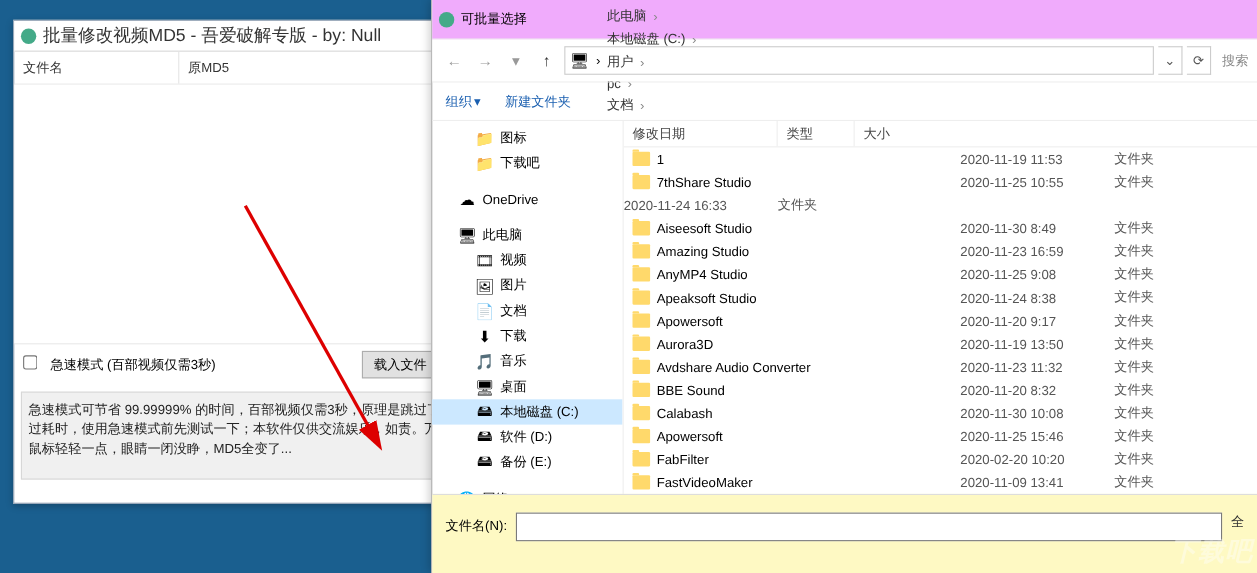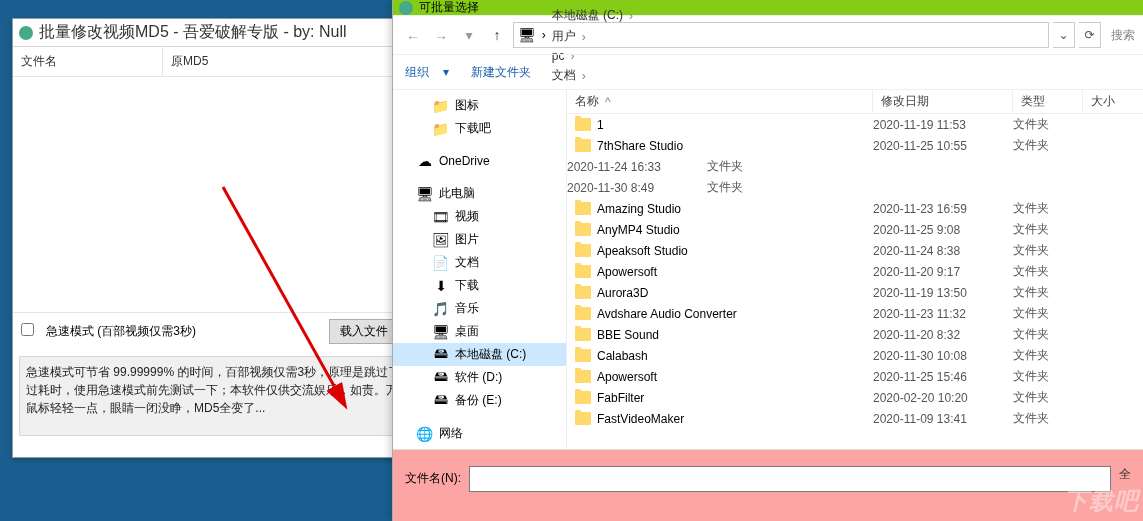--- a/index.html
+++ b/index.html
@@ -17,34 +17,34 @@
 .bgapp .bottombar label { display: flex; align-items: flex-start; gap: 12px; flex: 1; }
 .bgapp .bottombar input[type=checkbox] { width: 13px; height: 13px; }
 .bgapp .btn { border: 1px solid #adadad; background: #e1e1e1; padding: 3px 10px; font-size: 12px; cursor: pointer; }
 .bgapp .footer { margin: 6px; padding: 6px; height: 80px; background: #f0f0f0; border: 1px solid #d7d7d7; font-size: 12px; color: #222; line-height: 1.5; }
 
 
 .arrow { position: absolute; left: 200px; top: 100px; width: 170px; height: 260px; pointer-events: none; }
 
 
 .picker { position: absolute; left: 392px; top: 0; width: 751px; height: 521px; background: #fff; border-left: 1px solid #aaa; box-shadow: -2px 0 8px rgba(0,0,0,0.2); display: flex; flex-direction: column; }
-.picker .titlebar { height: 16px; display: flex; align-items: center; padding: 0 6px; font-size: 12px; background: #84cc16; border-bottom: 1px solid #eee; }
+.picker .titlebar { height: 36px; display: flex; align-items: center; padding: 0 6px; font-size: 12px; background: #f0abfc; border-bottom: 1px solid #eee; }
 .picker .titlebar .ico { width: 14px; height: 14px; border-radius: 50%; background: #4a8; margin-right: 6px; }
 .picker .addrbar { height: 38px; display: flex; align-items: center; padding: 0 8px; gap: 4px; background: #fff; }
 .picker .navbtn { width: 24px; height: 24px; display: flex; align-items: center; justify-content: center; color: #999; font-size: 14px; cursor: pointer; }
 .picker .navbtn.enabled { color: #333; }
 .picker .crumbwrap { flex: 1; height: 26px; border: 1px solid #ccc; display: flex; align-items: center; padding: 0 4px; font-size: 12px; gap: 2px; }
 .picker .crumb { display: flex; align-items: center; gap: 2px; }
 .picker .crumb .sep { color: #888; }
 .picker .crumb .txt { color: #333; padding: 2px 4px; cursor: pointer; }
 .picker .crumbico { font-size: 14px; margin-right: 4px; }
 .picker .addrctl { width: 22px; height: 26px; border: 1px solid #ccc; border-left: none; display: flex; align-items: center; justify-content: center; font-size: 12px; color: #555; cursor: pointer; }
 .picker .searchbox { margin-left: 6px; font-size: 12px; color: #888; }
 .picker .toolbar { height: 36px; border-top: 1px solid #eee; border-bottom: 1px solid #eee; display: flex; align-items: center; padding: 0 12px; gap: 22px; font-size: 12px; color: #1a5fb0; }
-.picker .toolbar span { cursor: pointer; display: inline-flex; align-items: center; gap: 14px; }
+.picker .toolbar span { cursor: pointer; display: inline-flex; align-items: center; gap: 2px; }
 .picker .body { flex: 1; display: flex; overflow: hidden; }
 .picker .sidebar { width: 174px; border-right: 1px solid #eee; padding: 4px 0; font-size: 12px; overflow-y: auto; }
 .picker .sideitem { display: flex; align-items: center; padding: 3px 8px 3px 24px; gap: 6px; cursor: pointer; }
 .picker .sideitem.sel { background: #cce8ff; }
 .picker .sideitem .ic { width: 16px; height: 16px; display: inline-flex; align-items: center; justify-content: center; font-size: 14px; }
 .picker .sideitem.sub { padding-left: 40px; }
 .picker .sidegap { height: 10px; }
 .picker .filepane { flex: 1; display: flex; flex-direction: column; overflow: hidden; }
 .picker .fhdr { height: 24px; display: flex; font-size: 12px; color: #444; border-bottom: 1px solid #eee; }
 .picker .fhdr div { padding: 4px 8px; border-right: 1px solid #eee; display: flex; align-items: center; }
@@ -53,21 +53,21 @@
 .picker .fhdr .ct { width: 70px; }
 .picker .fhdr .cs { width: 60px; border-right: none; }
 .picker .files { flex: 1; overflow-y: auto; font-size: 12px; }
 .picker .frow { display: flex; align-items: center; padding: 2px 0; cursor: pointer; }
 .picker .frow .cn { flex: 1; display: flex; align-items: center; gap: 6px; padding-left: 8px; }
 .picker .frow .cd { width: 140px; color: #555; }
 .picker .frow .ct { width: 70px; color: #555; }
 .picker .frow .cs { width: 60px; }
 .picker .folic { width: 16px; height: 13px; background: #ffd96b; border-radius: 1px; position: relative; }
 .picker .folic::before { content: ""; position: absolute; top: -2px; left: 0; width: 6px; height: 2px; background: #ffd96b; border-radius: 1px 1px 0 0; }
-.picker .footerbar { height: 72px; border-top: 1px solid #ddd; background: #fca5a5; display: flex; align-items: flex-start; padding: 16px 12px 0 12px; gap: 8px; font-size: 12px; }
+.picker .footerbar { height: 72px; border-top: 1px solid #ddd; background: #fef9c3; display: flex; align-items: flex-start; padding: 16px 12px 0 12px; gap: 8px; font-size: 12px; }
 .picker .footerbar .lbl { padding-top: 4px; }
 .picker .footerbar .fname { flex: 1; height: 26px; border: 1px solid #7a7a7a; background: #fff; padding: 0 6px; }
 .picker .footerbar .fbtn { color: #333; font-size: 12px; }
 
 
 .wm { position: absolute; right: 4px; bottom: 4px; font-size: 24px; font-weight: bold; color: rgba(255,255,255,0.4); letter-spacing: 1px; font-style: italic; }
 </style>
 </head>
 <body>
 
@@ -205,24 +205,20 @@
           <span>备份 (E:)</span>
         </div>
         <div class="sidegap"></div>
         <div class="sideitem">
           <span class="ic">🌐</span>
           <span>网络</span>
         </div>
       </div>
     <div class="filepane">
       <div class="fhdr">
-        <div class="cn">
-            <span>名称</span> 
-            <span style="margin-left:6px;color:#888">^</span>
-          </div>
         <div class="cd">修改日期</div>
         <div class="ct">类型</div>
         <div class="cs">大小</div>
       </div>
       <div class="files" id="files">
           <div class="frow">
             <div class="cn">
               <span class="folic"></span>
               <span>1</span>
             </div>
@@ -238,20 +234,24 @@
             <div class="cd">2020-11-25 10:55</div>
             <div class="ct">文件夹</div>
             <div class="cs"></div>
           </div>
           <div class="frow">
             <div class="cd">2020-11-24 16:33</div>
             <div class="ct">文件夹</div>
             <div class="cs"></div>
           </div>
           <div class="frow">
+            <div class="cn">
+              <span class="folic"></span>
+              <span>Aiseesoft Studio</span>
+            </div>
             <div class="cd">2020-11-30 8:49</div>
             <div class="ct">文件夹</div>
             <div class="cs"></div>
           </div>
           <div class="frow">
             <div class="cn">
               <span class="folic"></span>
               <span>Amazing Studio</span>
             </div>
             <div class="cd">2020-11-23 16:59</div>

